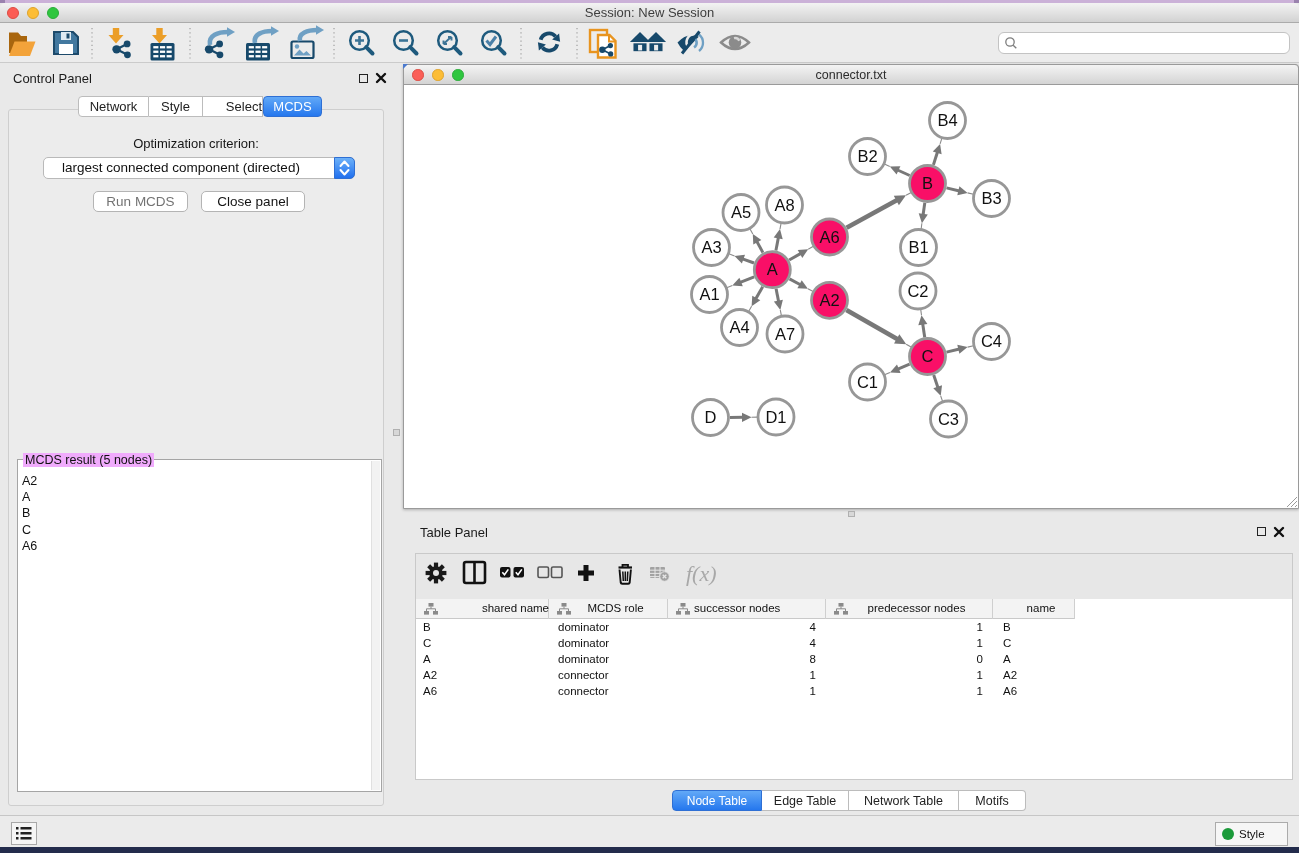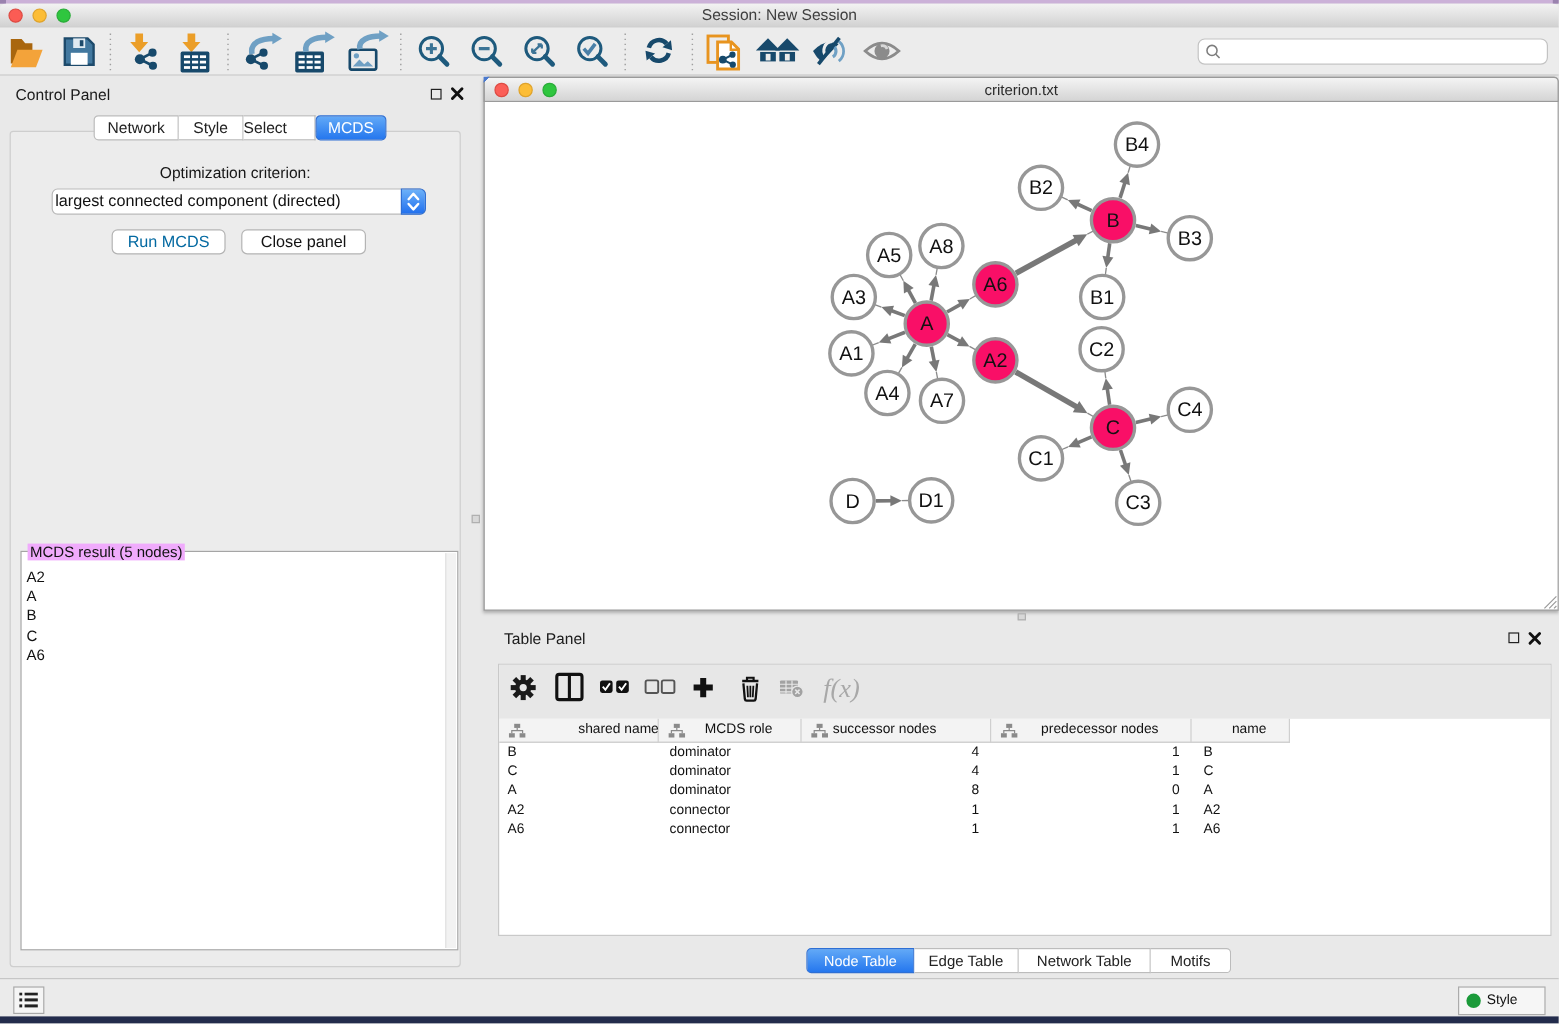--- a/index.html
+++ b/index.html
@@ -127,51 +127,51 @@
 <div class="abs" style="left:359px;top:73.5px;width:9px;height:9px;border:1.6px solid #222;"></div>
 <svg class="abs" style="left:375px;top:72px;" width="12" height="12" viewBox="0 0 12 12">
     <path d="M2 2 L10 10 M10 2 L2 10" stroke="#111" stroke-width="2.4" stroke-linecap="round"></path>
   </svg>
 
 <div class="abs" style="left:8px;top:109px;width:376px;height:697px;background:#ececec;border:1px solid #cecece;border-radius:3px;"></div>
 
 <div class="abs" style="left:78px;top:96px;height:21px;">
  <div class="abs" style="left:0;top:0;width:71px;height:21px;background:#fff;border:1px solid #bcbcbc;border-radius:4px 0 0 4px;text-align:center;font-size:13px;color:#222;line-height:20px;">Network</div>
  <div class="abs" style="left:71px;top:0;width:54px;height:21px;background:#fff;border:1px solid #bcbcbc;border-left:none;text-align:center;font-size:13px;color:#222;line-height:20px;">Style</div>
- <div class="abs" style="left:125px;top:0;width:60px;height:21px;background:#fff;border:1px solid #bcbcbc;border-left:none;border-radius:0;text-align:left;font-size:13px;color:#222;line-height:20px;">Select</div>
+ <div class="abs" style="left:125px;top:0;width:60px;height:21px;background:#fff;border:1px solid #bcbcbc;border-left:none;border-radius:0;text-align:right;font-size:13px;color:#222;line-height:20px;">Select</div>
  <div class="abs" style="left:185px;top:0;width:59px;height:21px;background:linear-gradient(#62a9f7,#2577ee);border:1px solid #2e6fd4;border-radius:4px;text-align:center;font-size:13px;color:#fff;line-height:20px;">MCDS</div>
 </div>
 
 <div class="abs" style="left:8px;top:136px;width:376px;text-align:center;font-size:13px;color:#161616;">Optimization criterion:</div>
 
 <div class="abs" style="left:43px;top:157px;width:312px;height:22px;background:#fff;border:1px solid #b9b9b9;border-radius:5px;"></div>
-<div class="abs" style="left:44px;top:158px;font-size:13.5px;color:#111;width:290px;height:20px;line-height:20px;padding-left:2px;">largest connected component (directed)</div>
+<div class="abs" style="left:44px;top:158px;font-size:13.5px;color:#111;width:290px;height:20px;line-height:20px;padding-left:18px;">largest connected component (directed)</div>
 <div class="abs" style="left:334px;top:157px;width:21px;height:22px;background:linear-gradient(#6cb1f9,#2170ee);border-radius:0 5px 5px 0;border:1px solid #2e6fd4;"></div>
 <svg class="abs" style="left:338px;top:160px;" width="13" height="16" viewBox="0 0 13 16">
     <path d="M2.5 6 L6.5 1.5 L10.5 6" fill="none" stroke="#fff" stroke-width="2" stroke-linejoin="round" stroke-linecap="round"></path>
     <path d="M2.5 10 L6.5 14.5 L10.5 10" fill="none" stroke="#fff" stroke-width="2" stroke-linejoin="round" stroke-linecap="round"></path>
   </svg>
 
-<div class="abs" style="left:93px;top:191px;width:95px;height:21px;background:#fff;border:1px solid #b4b4b4;border-radius:5px;text-align:center;font-size:13.5px;color:#0369a1;line-height:19px;">Run MCDS</div>
+<div class="abs" style="left:93px;top:191px;width:95px;height:21px;background:#fff;border:1px solid #b4b4b4;border-radius:5px;text-align:center;font-size:13.5px;color:#737373;line-height:19px;">Run MCDS</div>
 <div class="abs" style="left:201px;top:191px;width:104px;height:21px;background:#fff;border:1px solid #b4b4b4;border-radius:5px;text-align:center;font-size:13.5px;color:#141414;line-height:19px;">Close panel</div>
 
 <div class="abs" style="left:17px;top:459px;width:365px;height:333px;border:1px solid #a5a5a5;background:#fff;"></div>
 <div class="abs" style="left:23px;top:453px;background:#f0abfc;padding:0 2px;font-size:12.5px;color:#111;">MCDS result (5 nodes)</div>
 <div class="abs" style="left:371px;top:461px;width:9px;height:329px;background:#f2f2f2;border-left:1px solid #e0e0e0;"></div>
 <div class="abs" style="left:22px;top:473px;font-size:12.5px;color:#111;line-height:16.2px;">A2<br>A<br>B<br>C<br>A6</div>
 
 <div class="abs" style="left:393px;top:429px;width:7px;height:7px;background:#d8d8d8;border:1px solid #b0b0b0;"></div>
 
 <div class="abs" style="left:403px;top:64px;width:896px;height:445px;background:#fff;border:1px solid #9a9a9a;border-radius:4px 4px 0 0;box-shadow:0 1px 3px rgba(0,0,0,0.25);"></div>
 <div class="abs" style="left:403px;top:64px;width:896px;height:21px;background:linear-gradient(#f4f4f4,#d4d4d4);border:1px solid #9a9a9a;border-radius:4px 4px 0 0;"></div>
 <div class="abs" style="left:403px;top:64px;width:5px;height:5px;background:linear-gradient(135deg,#4a79ce 49%,transparent 51%);"></div>
 <div class="abs" style="left:412px;top:69px;width:11.5px;height:11.5px;border-radius:50%;background:#fb5f58;border:0.5px solid #dd4b43;"></div>
 <div class="abs" style="left:432px;top:69px;width:11.5px;height:11.5px;border-radius:50%;background:#fcbd36;border:0.5px solid #dfa32b;"></div>
 <div class="abs" style="left:452px;top:69px;width:11.5px;height:11.5px;border-radius:50%;background:#2fc63f;border:0.5px solid #2aac39;"></div>
-<div class="abs" style="left:403px;top:68px;width:896px;height:14px;text-align:center;font-size:12.5px;color:#2c2c2c;">criterion.txt</div>
+<div class="abs" style="left:403px;top:68px;width:896px;height:14px;text-align:center;font-size:12.5px;color:#2c2c2c;">connector.txt</div>
 
 <svg class="abs" style="left:404px;top:85px;" width="894" height="423" viewBox="0 0 894 423">
 <line x1="328.3" y1="200.5" x2="322.7" y2="202.7" stroke="#8a8a8a" stroke-width="1.1"></line>
 <line x1="350.2" y1="191.9" x2="336.2" y2="197.4" stroke="#787878" stroke-width="3.0"></line>
 <polygon points="328.3,200.5 335.4,192.7 338.8,201.3" fill="#787878"></polygon>
 <line x1="403.9" y1="203.7" x2="409.2" y2="206.6" stroke="#8a8a8a" stroke-width="1.1"></line>
 <line x1="385.5" y1="193.9" x2="396.4" y2="199.7" stroke="#787878" stroke-width="3.0"></line>
 <polygon points="403.9,203.7 393.4,203.3 397.7,195.2" fill="#787878"></polygon>
 <line x1="330.5" y1="170.9" x2="324.9" y2="168.8" stroke="#8a8a8a" stroke-width="1.1"></line>
 <line x1="350.0" y1="178.0" x2="338.5" y2="173.8" stroke="#787878" stroke-width="3.0"></line>

